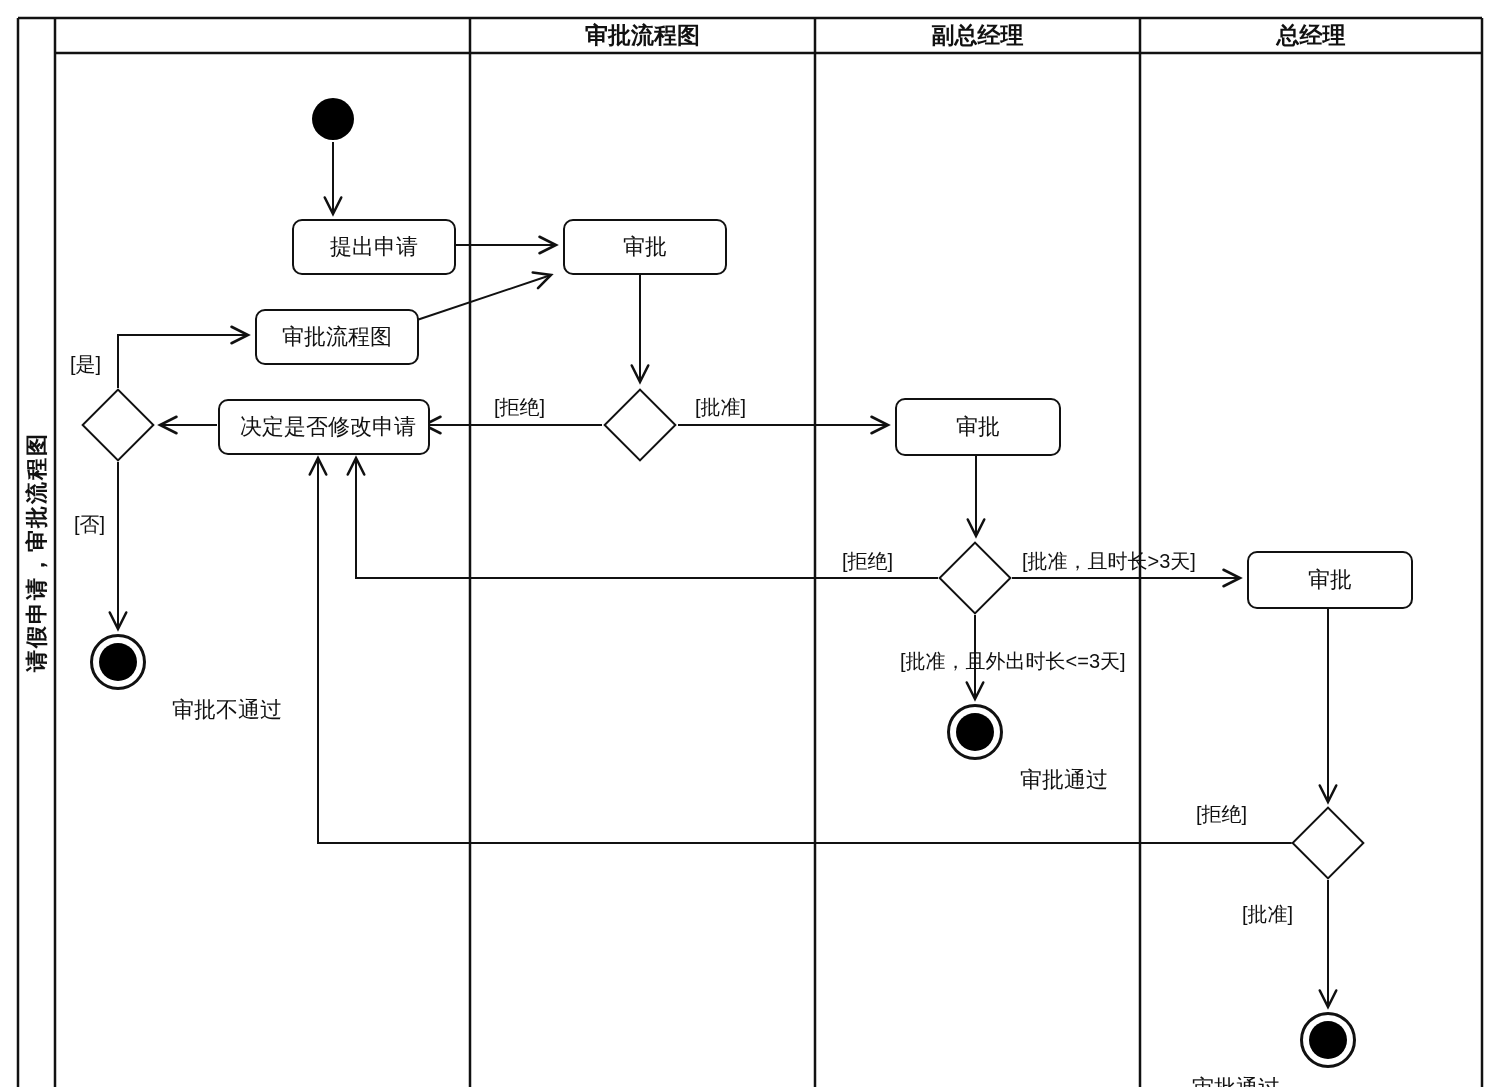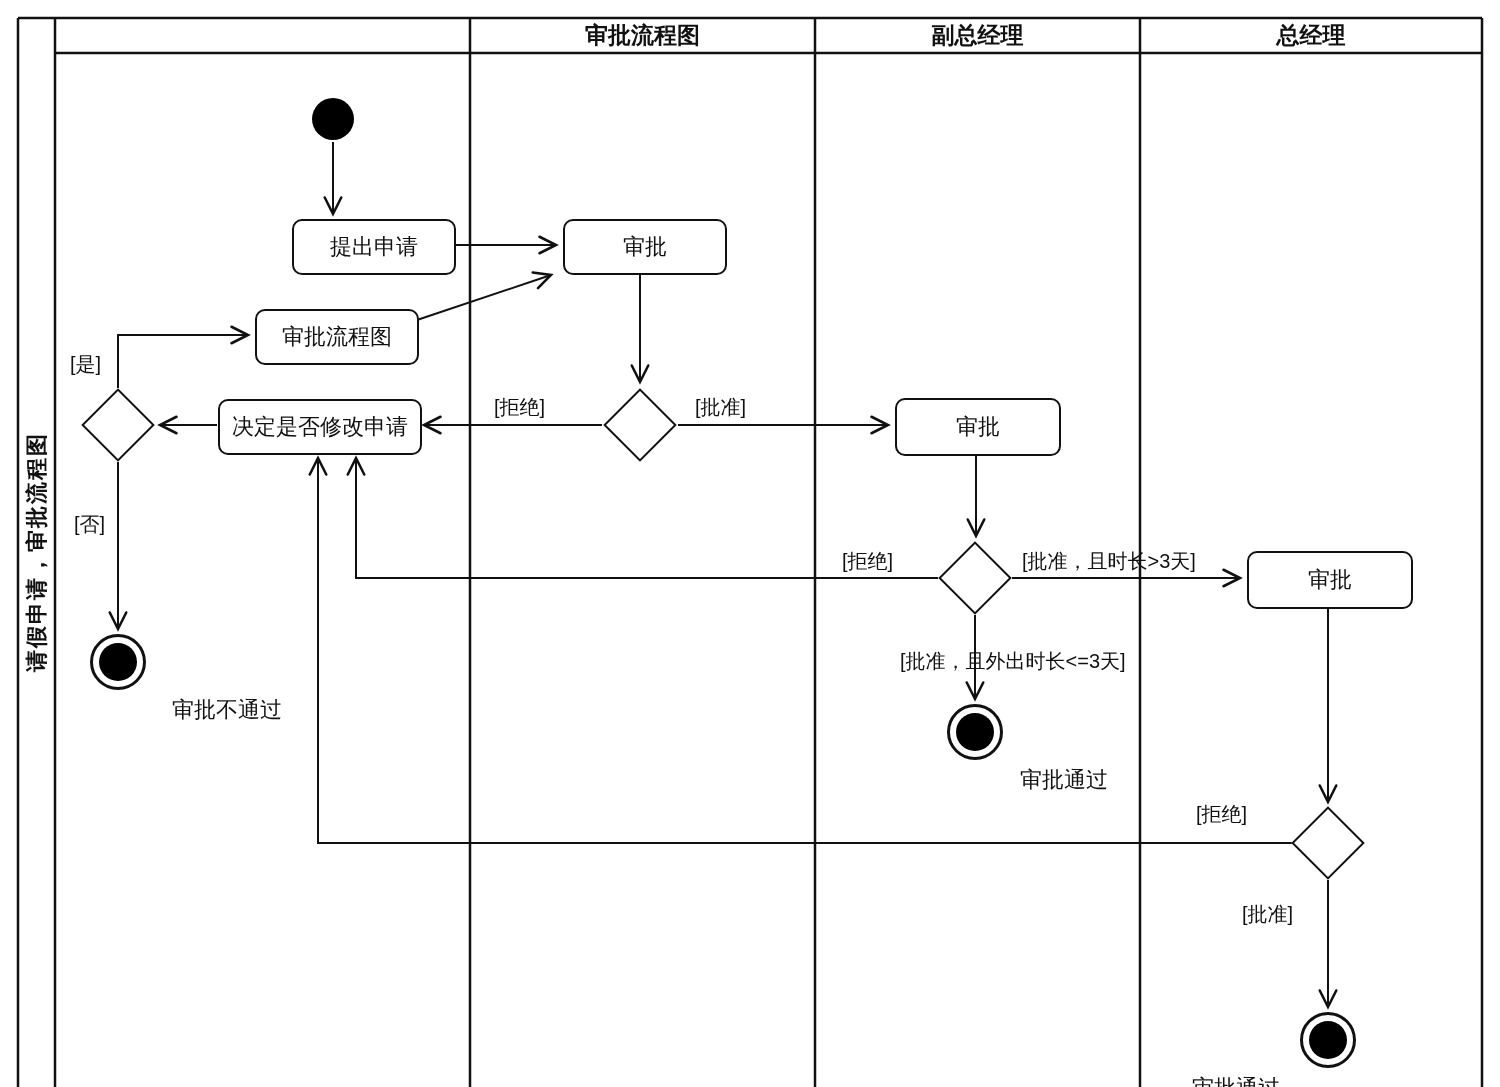--- a/index.html
+++ b/index.html
@@ -69,21 +69,21 @@
   <div class="vtitle">请假申请，审批流程图</div>
 
   <div class="lane-header" style="left:470px;width:345px;">审批流程图</div>
   <div class="lane-header" style="left:815px;width:325px;">副总经理</div>
   <div class="lane-header" style="left:1140px;width:342px;">总经理</div>
 
   <div class="start-node" style="left:312px;top:98px;"></div>
 
   <div class="action" style="left:257px;top:219px;width:160px;height:52px;margin-left:35px;">提出申请</div>
   <div class="action" style="left:255px;top:309px;width:160px;height:52px;">审批流程图</div>
-  <div class="action" style="left:218px;top:399px;width:200px;height:52px;">决定是否修改申请</div>
+  <div class="action" style="left:218px;top:399px;width:200px;height:52px;padding-left:8px;">决定是否修改申请</div>
   <div class="action" style="left:563px;top:219px;width:160px;height:52px;">审批</div>
   <div class="action" style="left:895px;top:398px;width:162px;height:54px;">审批</div>
   <div class="action" style="left:1247px;top:551px;width:162px;height:54px;">审批</div>
 
   <div class="diamond" style="left:92px;top:399px;"></div>
   <div class="diamond" style="left:614px;top:399px;"></div>
   <div class="diamond" style="left:949px;top:552px;"></div>
   <div class="diamond" style="left:1302px;top:817px;"></div>
 
   <div class="end-node" style="left:90px;top:634px;">

